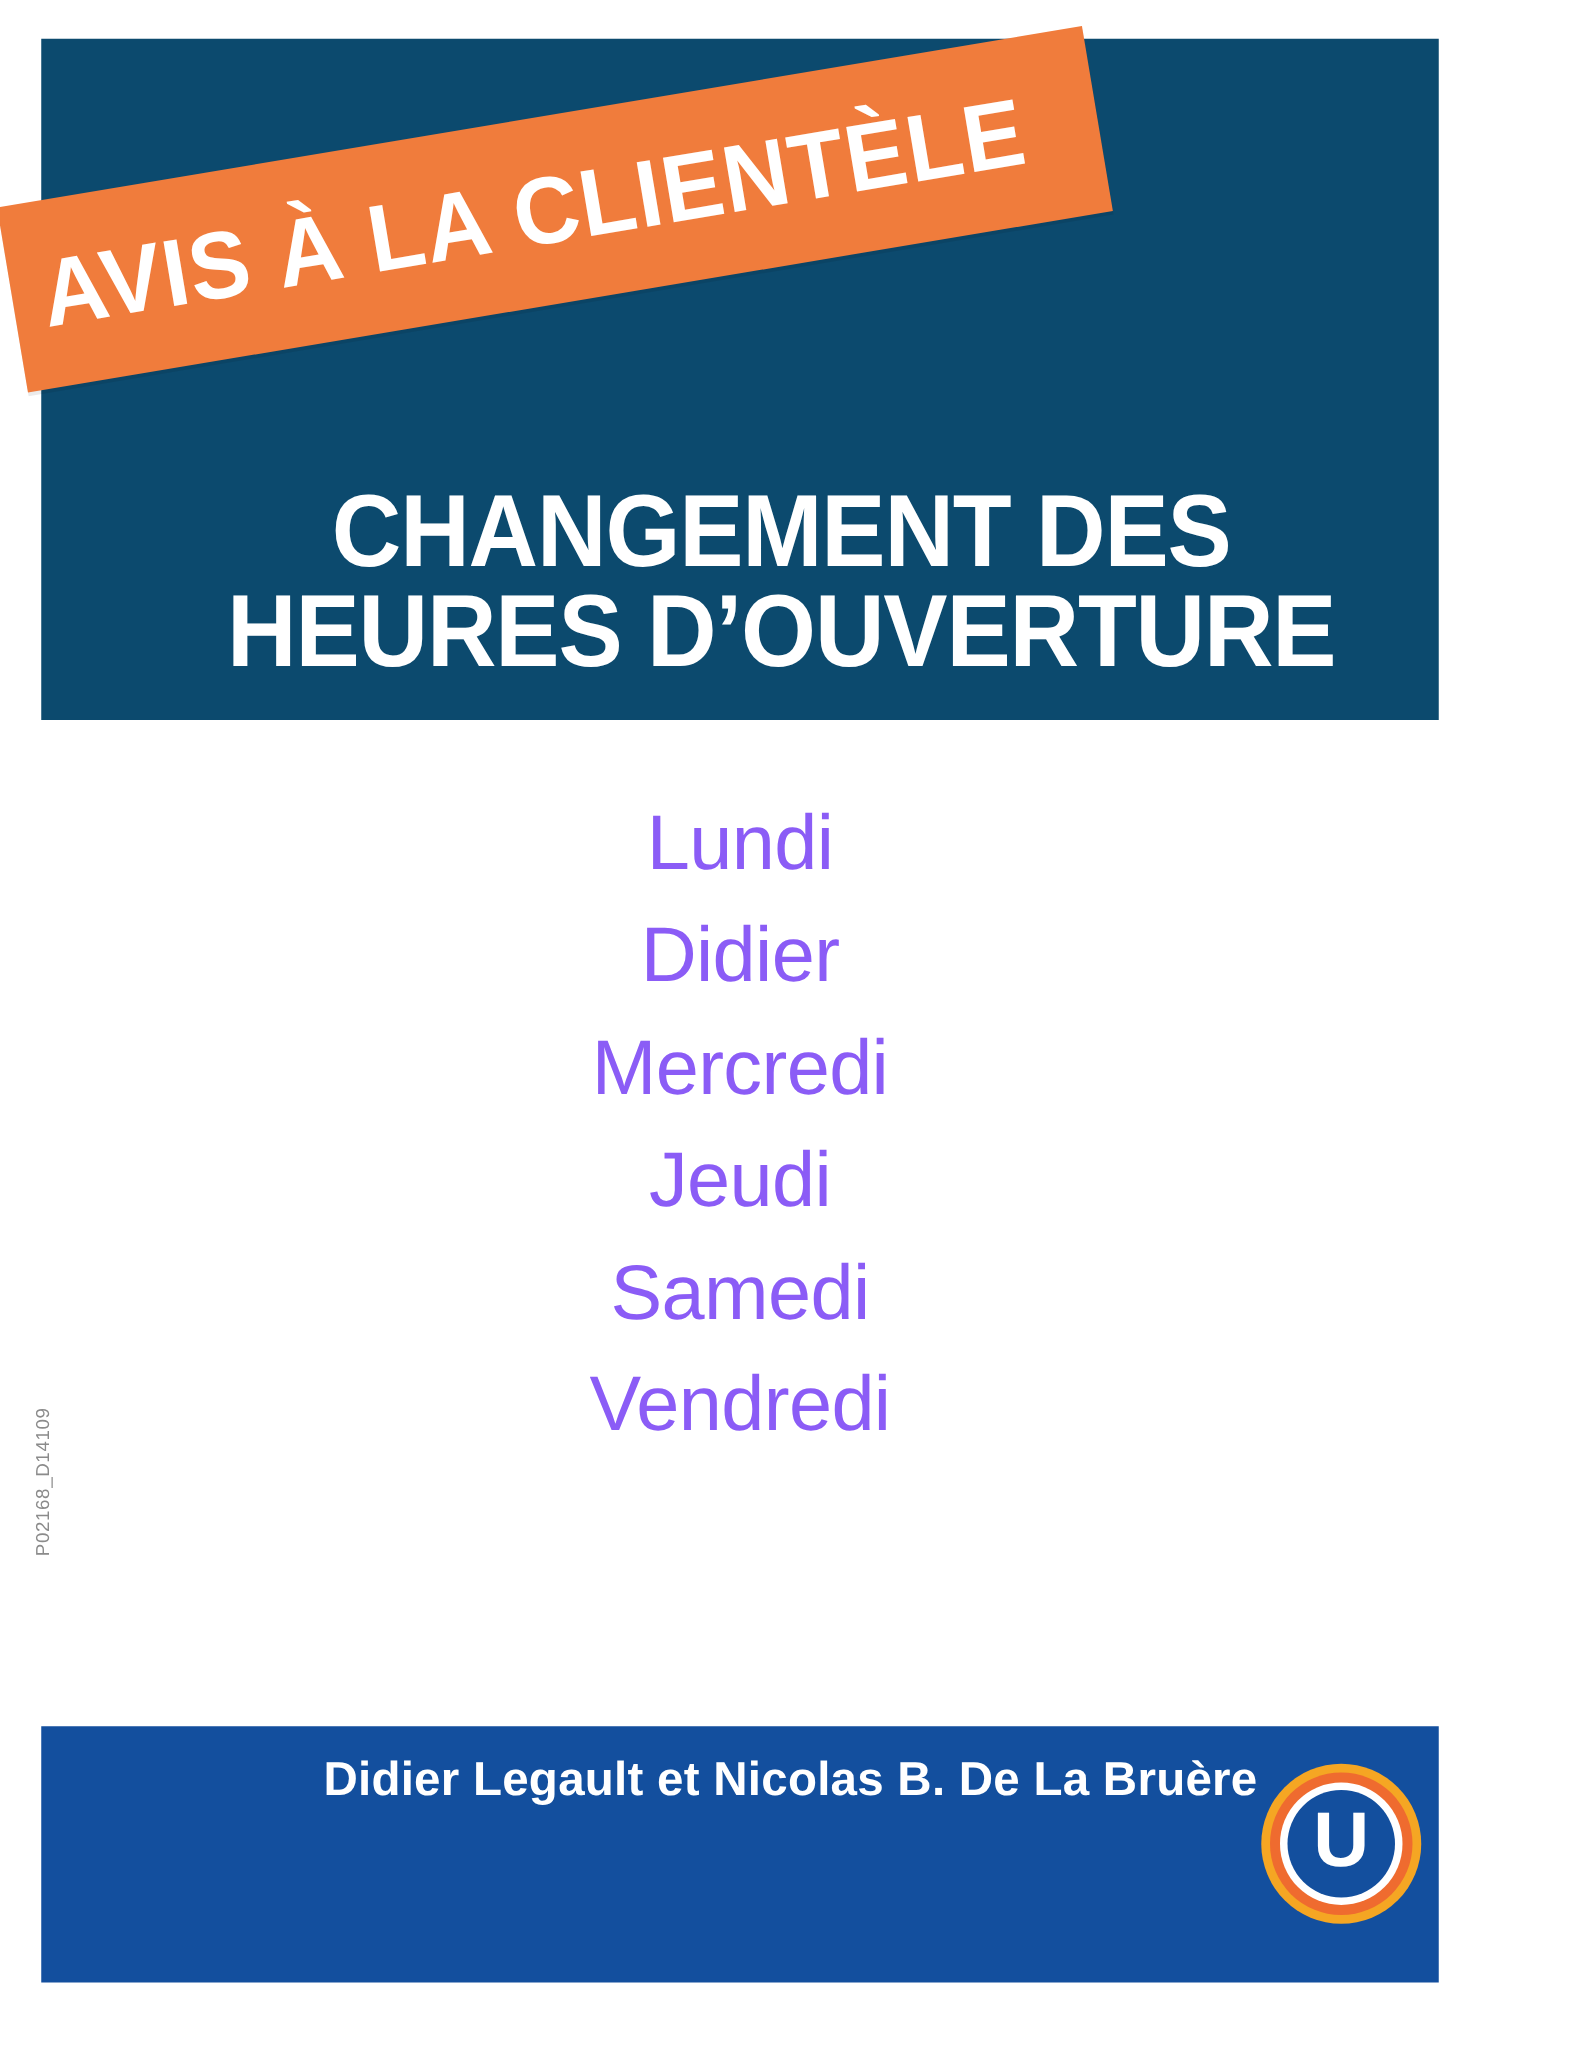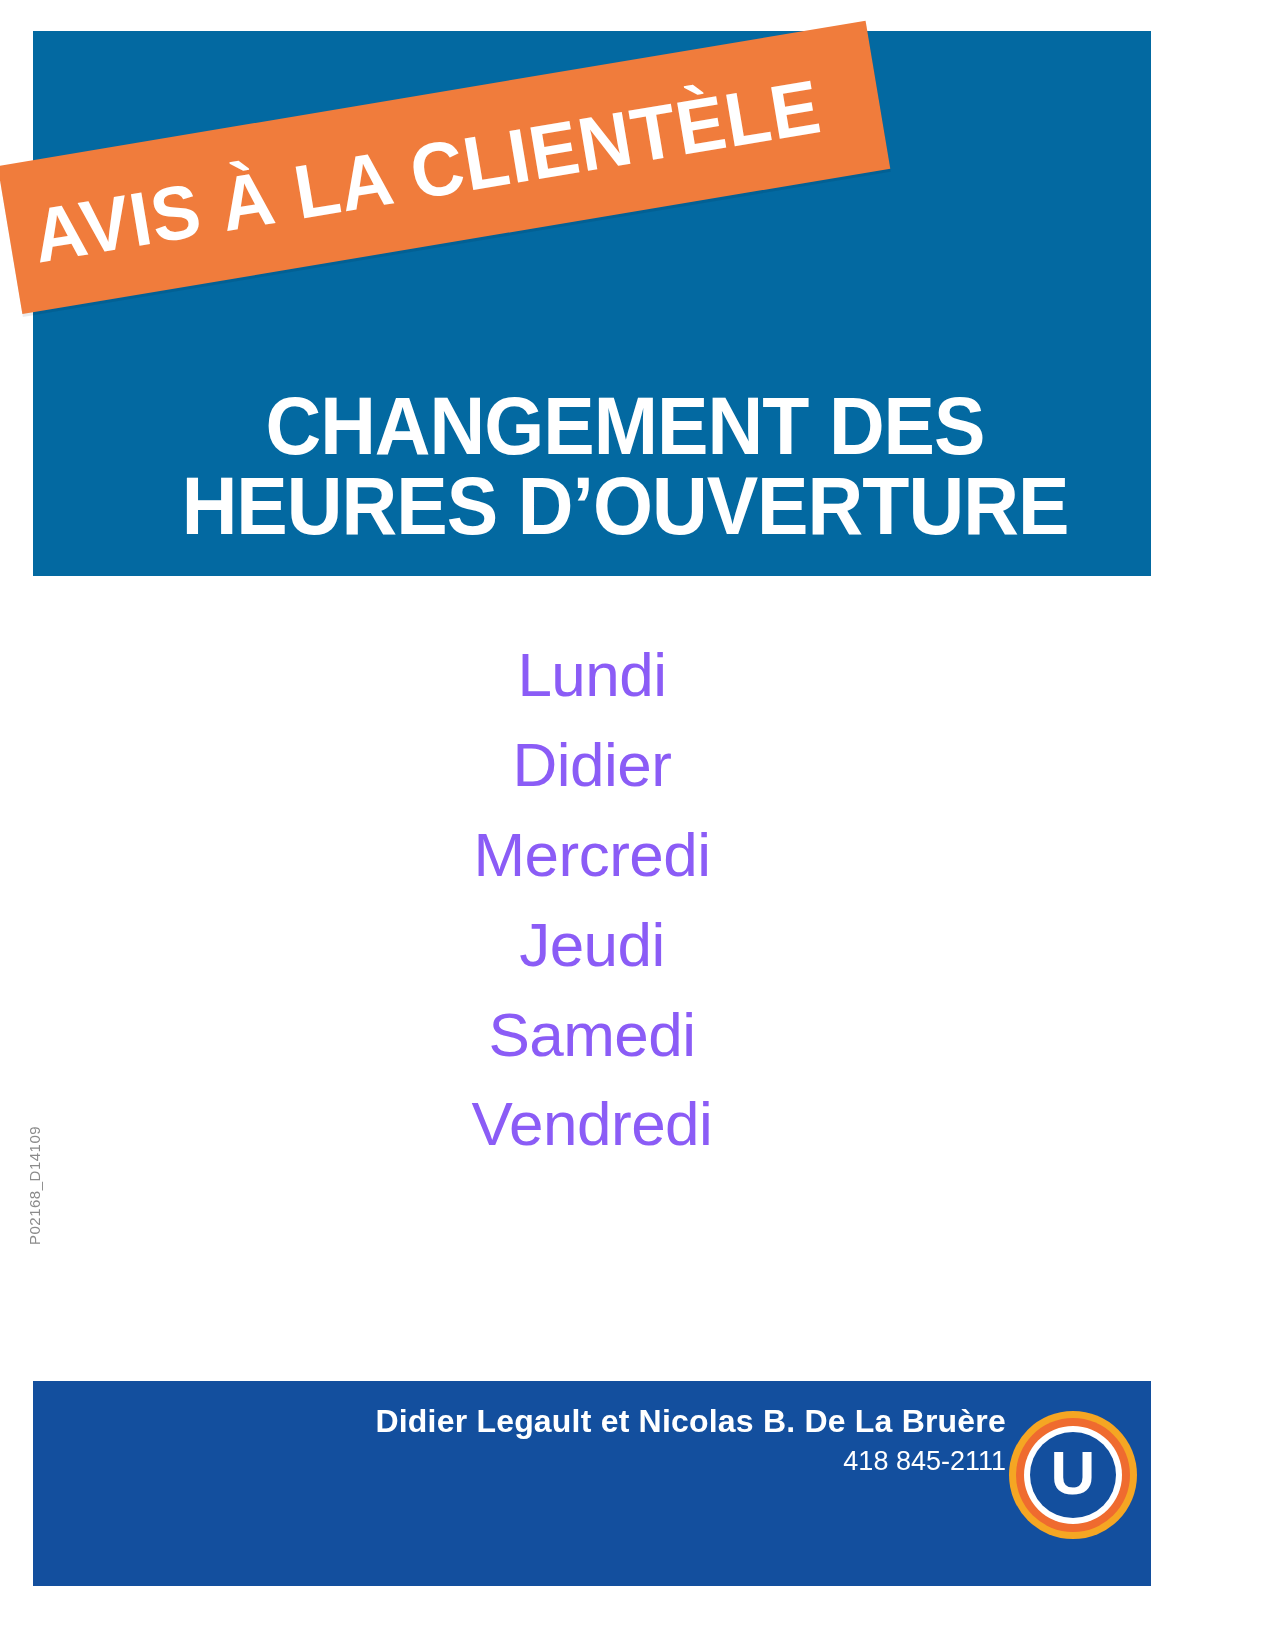--- a/index.html
+++ b/index.html
@@ -21,21 +21,21 @@
     background: #ffffff;
   }
 
   
   .header-block {
     position: absolute;
     left: 33px;
     top: 31px;
     width: 1118px;
     height: 545px;
-    background: #0369a1;
+    background: #0c4a6e;
   }
 
   
   .ribbon-wrap {
     position: absolute;
     left: 0px;
     top: 70px;
     width: 920px;
     height: 300px;
     pointer-events: none;
@@ -131,21 +131,21 @@
   }
   .footer-text {
     position: absolute;
     right: 145px;
     top: 22px;
     text-align: right;
     color: #ffffff;
     font-family: "Liberation Sans", sans-serif;
   }
   .footer-name {
-    font-size: 32px;
+    font-size: 38px;
     font-weight: bold;
     letter-spacing: 0.2px;
     margin-bottom: 6px;
   }
   .footer-addr {
     font-size: 27px;
     margin-bottom: 4px;
   }
   .footer-phone {
     font-size: 27px;
@@ -219,21 +219,20 @@
     <div class="day">Jeudi</div>
     <div class="day">Samedi</div>
     <div class="day">Vendredi</div>
   </div>
 
   <div class="side-code">P02168_D14109</div>
 
   <div class="footer">
     <div class="footer-text">
       <div class="footer-name">Didier Legault et Nicolas B. De La Bruère</div>
-      <div class="footer-phone">418 845-2111</div>
     </div>
     <div class="logo">
       <div class="logo-ring-outer"></div>
       <div class="logo-ring-mid"></div>
       <div class="logo-ring-in"></div>
       <div class="logo-core">
         <span class="logo-u">U</span>
       </div>
     </div>
   </div>

